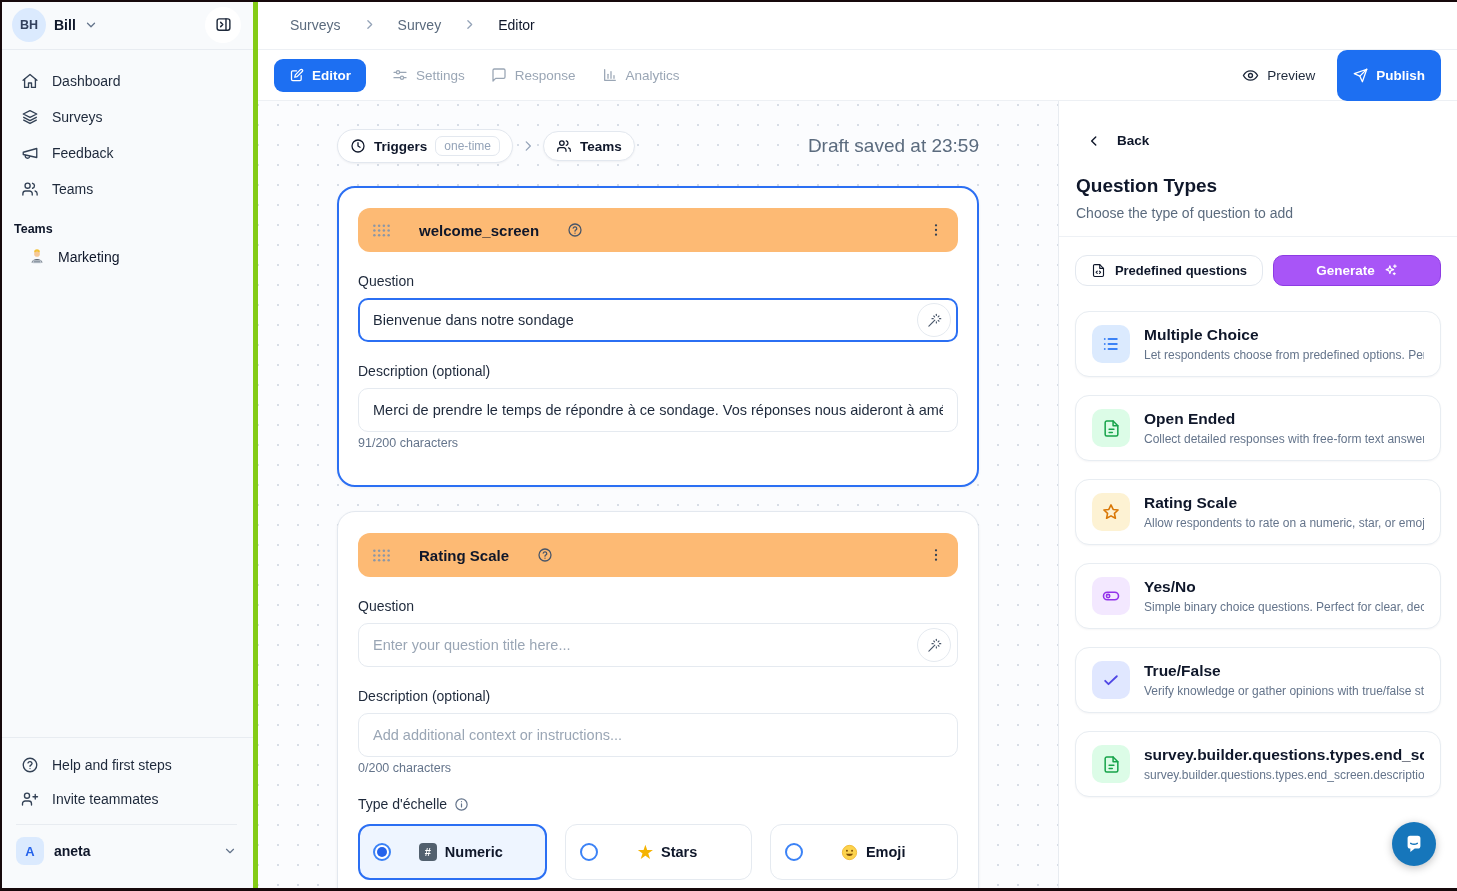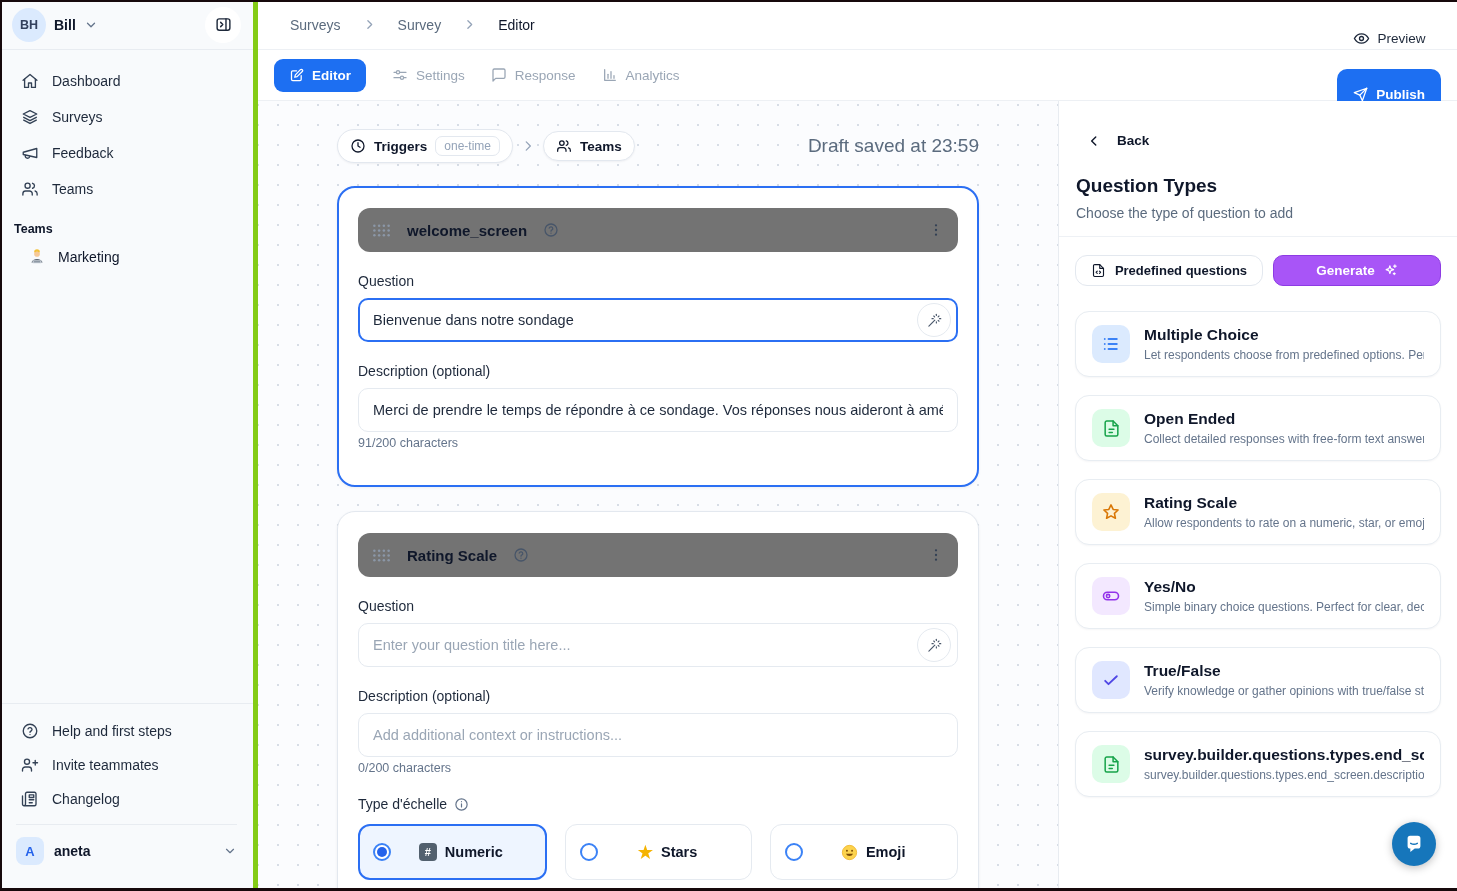--- a/index.html
+++ b/index.html
@@ -31,39 +31,39 @@
   .main { flex:1; display:flex; flex-direction:column; min-width:0; }
   .crumb-bar { height:50px; background:#fff; border-bottom:1px solid #edf0f4; display:flex; align-items:center; gap:22px; padding:0 32px; }
   .crumb { font-size:14px; color:#5b6b7e; cursor:pointer; }
   .crumb.current { color:#0f172a; font-weight:500; }
   .crumb-sep { color:#94a3b8; display:flex; }
 
   .toolbar { height:51px; background:#fff; border-bottom:1px solid #edf0f4; display:flex; align-items:center; padding:0 16px; }
   .tabs { display:flex; align-items:center; gap:26px; }
   .tab { display:flex; align-items:center; gap:8px; font-size:13.5px; font-weight:500; color:#9aa6b5; cursor:pointer; }
   .tab.active { background:#1d6ff2; color:#fff; border-radius:9px; padding:9px 15px; font-weight:600; }
-  .toolbar-right { margin-left:auto; display:flex; align-items:center; gap:22px;flex-direction:column; }
+  .toolbar-right { margin-left:auto; display:flex; align-items:center; gap:22px; }
   .preview-btn { display:flex; align-items:center; gap:8px; font-size:13.5px; font-weight:500; color:#1e293b; background:none; border:none; cursor:pointer; }
   .publish-btn { display:flex; align-items:center; gap:8px; font-size:13.5px; font-weight:600; color:#fff; background:#1d6ff2; border:none; border-radius:10px; padding:18px 16px; cursor:pointer; }
 
   .content { flex:1; display:flex; min-height:0; }
 
   
   .canvas { flex:1; min-width:0; overflow:hidden; padding:28px 79px 12px; background-color:#fbfcfe;
             background-image:radial-gradient(#d7dde6 1.4px, transparent 1.4px); background-size:20px 20px; background-position:10px 14px; }
   .canvas-top { display:flex; align-items:center; margin-bottom:23px; }
   .chip { display:flex; align-items:center; gap:8px; background:#fff; border:1px solid #e3e8ef; border-radius:20px; padding:6px 12px; font-size:13.5px; font-weight:600; color:#0f172a; box-shadow:0 1px 2px rgba(15,23,42,.05); cursor:pointer; }
   .chip-badge { border:1px solid #e3e8ef; border-radius:7px; padding:2px 8px; font-size:12px; font-weight:400; color:#94a3b8; }
   .chip-sep { margin:0 8px; color:#94a3b8; display:flex; }
   .draft-status { margin-left:auto; font-size:19px; color:#5b6b7e; }
 
   .qcard { width:642px; background:#fff; border:1px solid #e3e8ef; border-radius:18px; padding:21px 20px 36px; box-shadow:0 1px 3px rgba(15,23,42,.06); }
   .qcard.selected { border:2px solid #2b6ff3; padding:20px 19px 35px; }
   .qcard + .qcard { margin-top:24px; }
-  .qcard-head { background:#737373; border-radius:12px; height:44px; display:flex; align-items:center; gap:16px; padding:0 14px; }
+  .qcard-head { background:#fdba74; border-radius:12px; height:44px; display:flex; align-items:center; gap:28px; padding:0 14px; }
   .qcard-title { font-size:15px; font-weight:600; color:#0f172a; }
   .qcard-help { color:#475569; display:flex; cursor:pointer; }
   .qcard-menu { margin-left:auto; display:flex; cursor:pointer; }
   .field-label { font-size:14px; font-weight:500; color:#1e293b; margin:21px 0 9px; display:flex; align-items:center; gap:7px; }
   .input-wrap { position:relative; }
   .text-input { width:100%; height:44px; border:1px solid #e5eaf0; border-radius:10px; padding:0 52px 0 14px; font-size:14.5px; font-family:"Liberation Sans", sans-serif; color:#1e293b; background:#fff; outline:none; }
   .text-input.focused { border:2px solid #2b6ff3; padding:0 51px 0 13px; }
   .text-input::placeholder { color:#9aa6b5; }
   .wand-btn { position:absolute; right:7px; top:50%; transform:translateY(-50%); width:34px; height:34px; border-radius:50%; background:#fff; border:1px solid #e5eaf0; color:#475569; display:flex; align-items:center; justify-content:center; cursor:pointer; }
   .char-count { font-size:12.5px; color:#64748b; margin-top:4px; }
@@ -195,31 +195,20 @@
         <span class="nicon">
             <svg width="18" height="18" viewBox="0 0 24 24" fill="none" stroke="currentColor" stroke-width="1.8" stroke-linecap="round" stroke-linejoin="round">
               <path d="M14 20v-1.8a3.6 3.6 0 0 0-3.6-3.6H5.6A3.6 3.6 0 0 0 2 18.2V20"></path>
               <circle cx="8" cy="7.6" r="3.4"></circle>
               <line x1="19" y1="6" x2="19" y2="12"></line>
               <line x1="16" y1="9" x2="22" y2="9"></line>
             </svg>
           </span>
         <span>Invite teammates</span>
       </div>
-      <div class="nav-item">
-        <span class="nicon">
-            <svg width="18" height="18" viewBox="0 0 24 24" fill="none" stroke="currentColor" stroke-width="1.8" stroke-linecap="round" stroke-linejoin="round">
-              <path d="M4 21h14a2 2 0 0 0 2-2V5a2 2 0 0 0-2-2H8a2 2 0 0 0-2 2v14a2 2 0 0 1-2 2zm0 0a2 2 0 0 1-2-2V8"></path>
-              <path d="M17 13h-6"></path>
-              <path d="M15 17h-4"></path>
-              <rect x="11" y="6.5" width="6" height="3.5"></rect>
-            </svg>
-          </span>
-        <span>Changelog</span>
-      </div>
       <div class="account-row">
         <div class="acct-avatar">A</div>
         <span class="acct-name">aneta</span>
         <span class="chev" style="display:flex">
           <svg width="14" height="14" viewBox="0 0 24 24" fill="none" stroke="currentColor" stroke-width="2" stroke-linecap="round" stroke-linejoin="round">
               <path d="m6 9 6 6 6-6"></path>
             </svg>
         </span>
       </div>
     </div>

